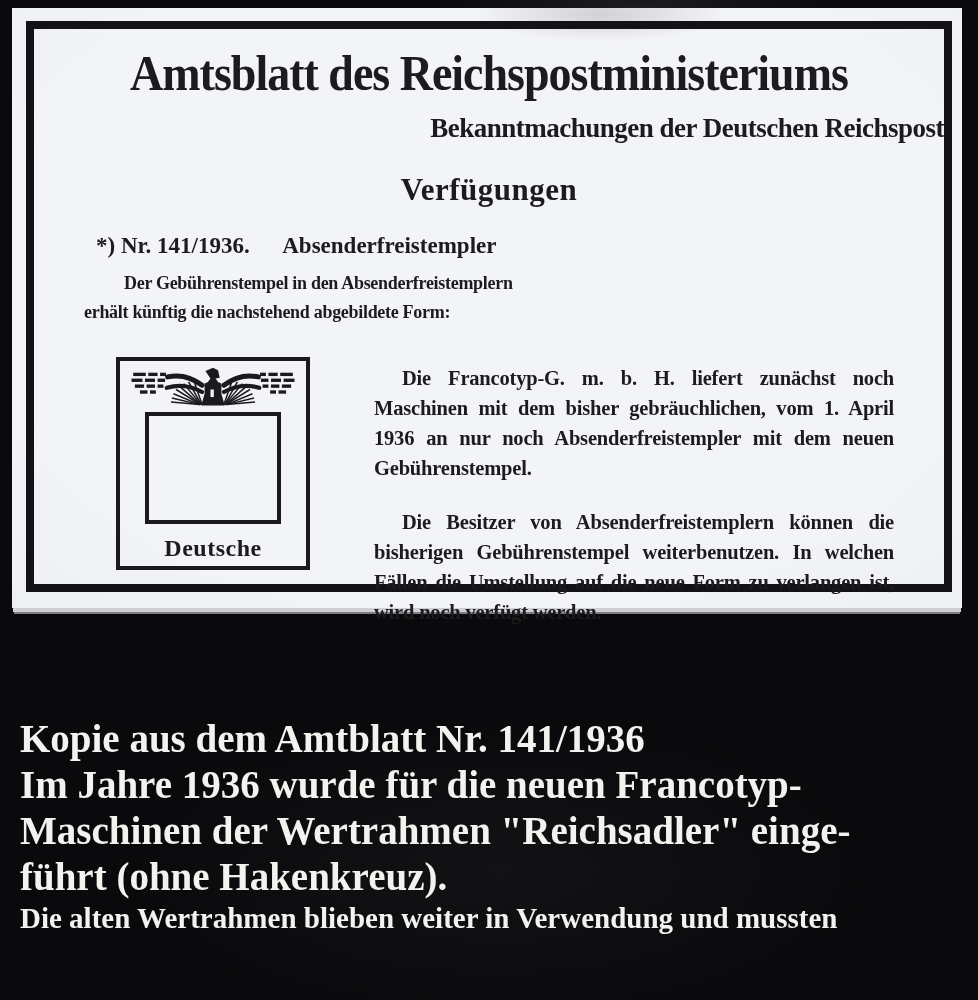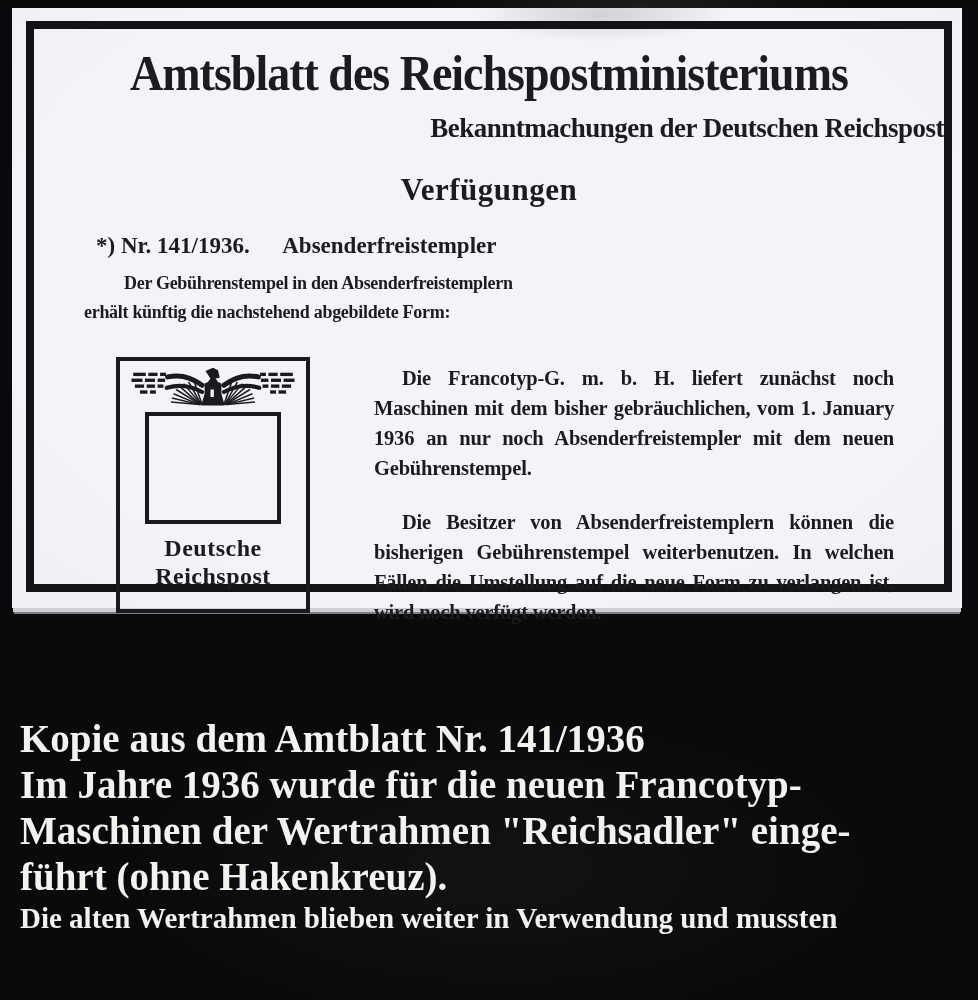--- a/index.html
+++ b/index.html
@@ -53,21 +53,21 @@
     letter-spacing: -0.3px; white-space: nowrap;
   }
   .intro .l1 { text-indent: 40px; }
 
   .row { display: flex; align-items: flex-start; margin-top: 30px; }
 
   
   .stamp {
     margin-left: 82px; width: 186px;
     border: 4px solid #1a1a1d; background: transparent;
-    padding: 6px 0 19px 0;
+    padding: 6px 0 4px 0;
   }
   .eagle { display: block; width: 168px; height: 45px; margin: 0 auto; }
   .value-box {
     width: 128px; height: 104px; margin: 0 auto;
     border: 4px solid #1a1a1d;
   }
   .stamp-label {
     margin-top: 10px; text-align: center;
     font-size: 24px; line-height: 28px; letter-spacing: 0.5px;
   }
@@ -151,26 +151,25 @@
               <use href="#wingL" transform="translate(200,0) scale(-1,1)"></use>
 
               <path fill="#1b1b1e" d="M91,4 L100,0 L106,3 L108,12 L103,13 L106,17 L110,19 L110,31 L114,45 L86,45 L90,31 L90,19 L94,17 L97,13 Z"></path>
               <rect x="97" y="26" width="4" height="9" fill="#eef0f3"></rect>
             </svg>
 
             <div class="value-box"></div>
 
             <div class="stamp-label">
               <div>Deutsche</div>
-              <div>Reichspost</div>
             </div>
           </div>
 
           <div class="rightcol">
-            <p class="p1">Die Francotyp-G. m. b. H. liefert zunächst noch Maschinen mit dem bisher gebräuchlichen, vom 1. January 1936 an nur noch Absenderfreistempler mit dem neuen Gebührenstempel.</p>
+            <p class="p1">Die Francotyp-G. m. b. H. liefert zunächst noch Maschinen mit dem bisher gebräuchlichen, vom 1. April 1936 an nur noch Absenderfreistempler mit dem neuen Gebührenstempel.</p>
             <p class="p2">Die Besitzer von Absenderfreistemplern können die bisherigen Gebührenstempel weiterbenutzen. In welchen Fällen die Umstellung auf die neue Form zu verlangen ist, wird noch verfügt werden.</p>
           </div>
 
         </div>
       </div>
     </div>
   </div>
 
   <div class="caption">
     <div class="big">Kopie aus dem Amtblatt Nr. 141/1936</div>

